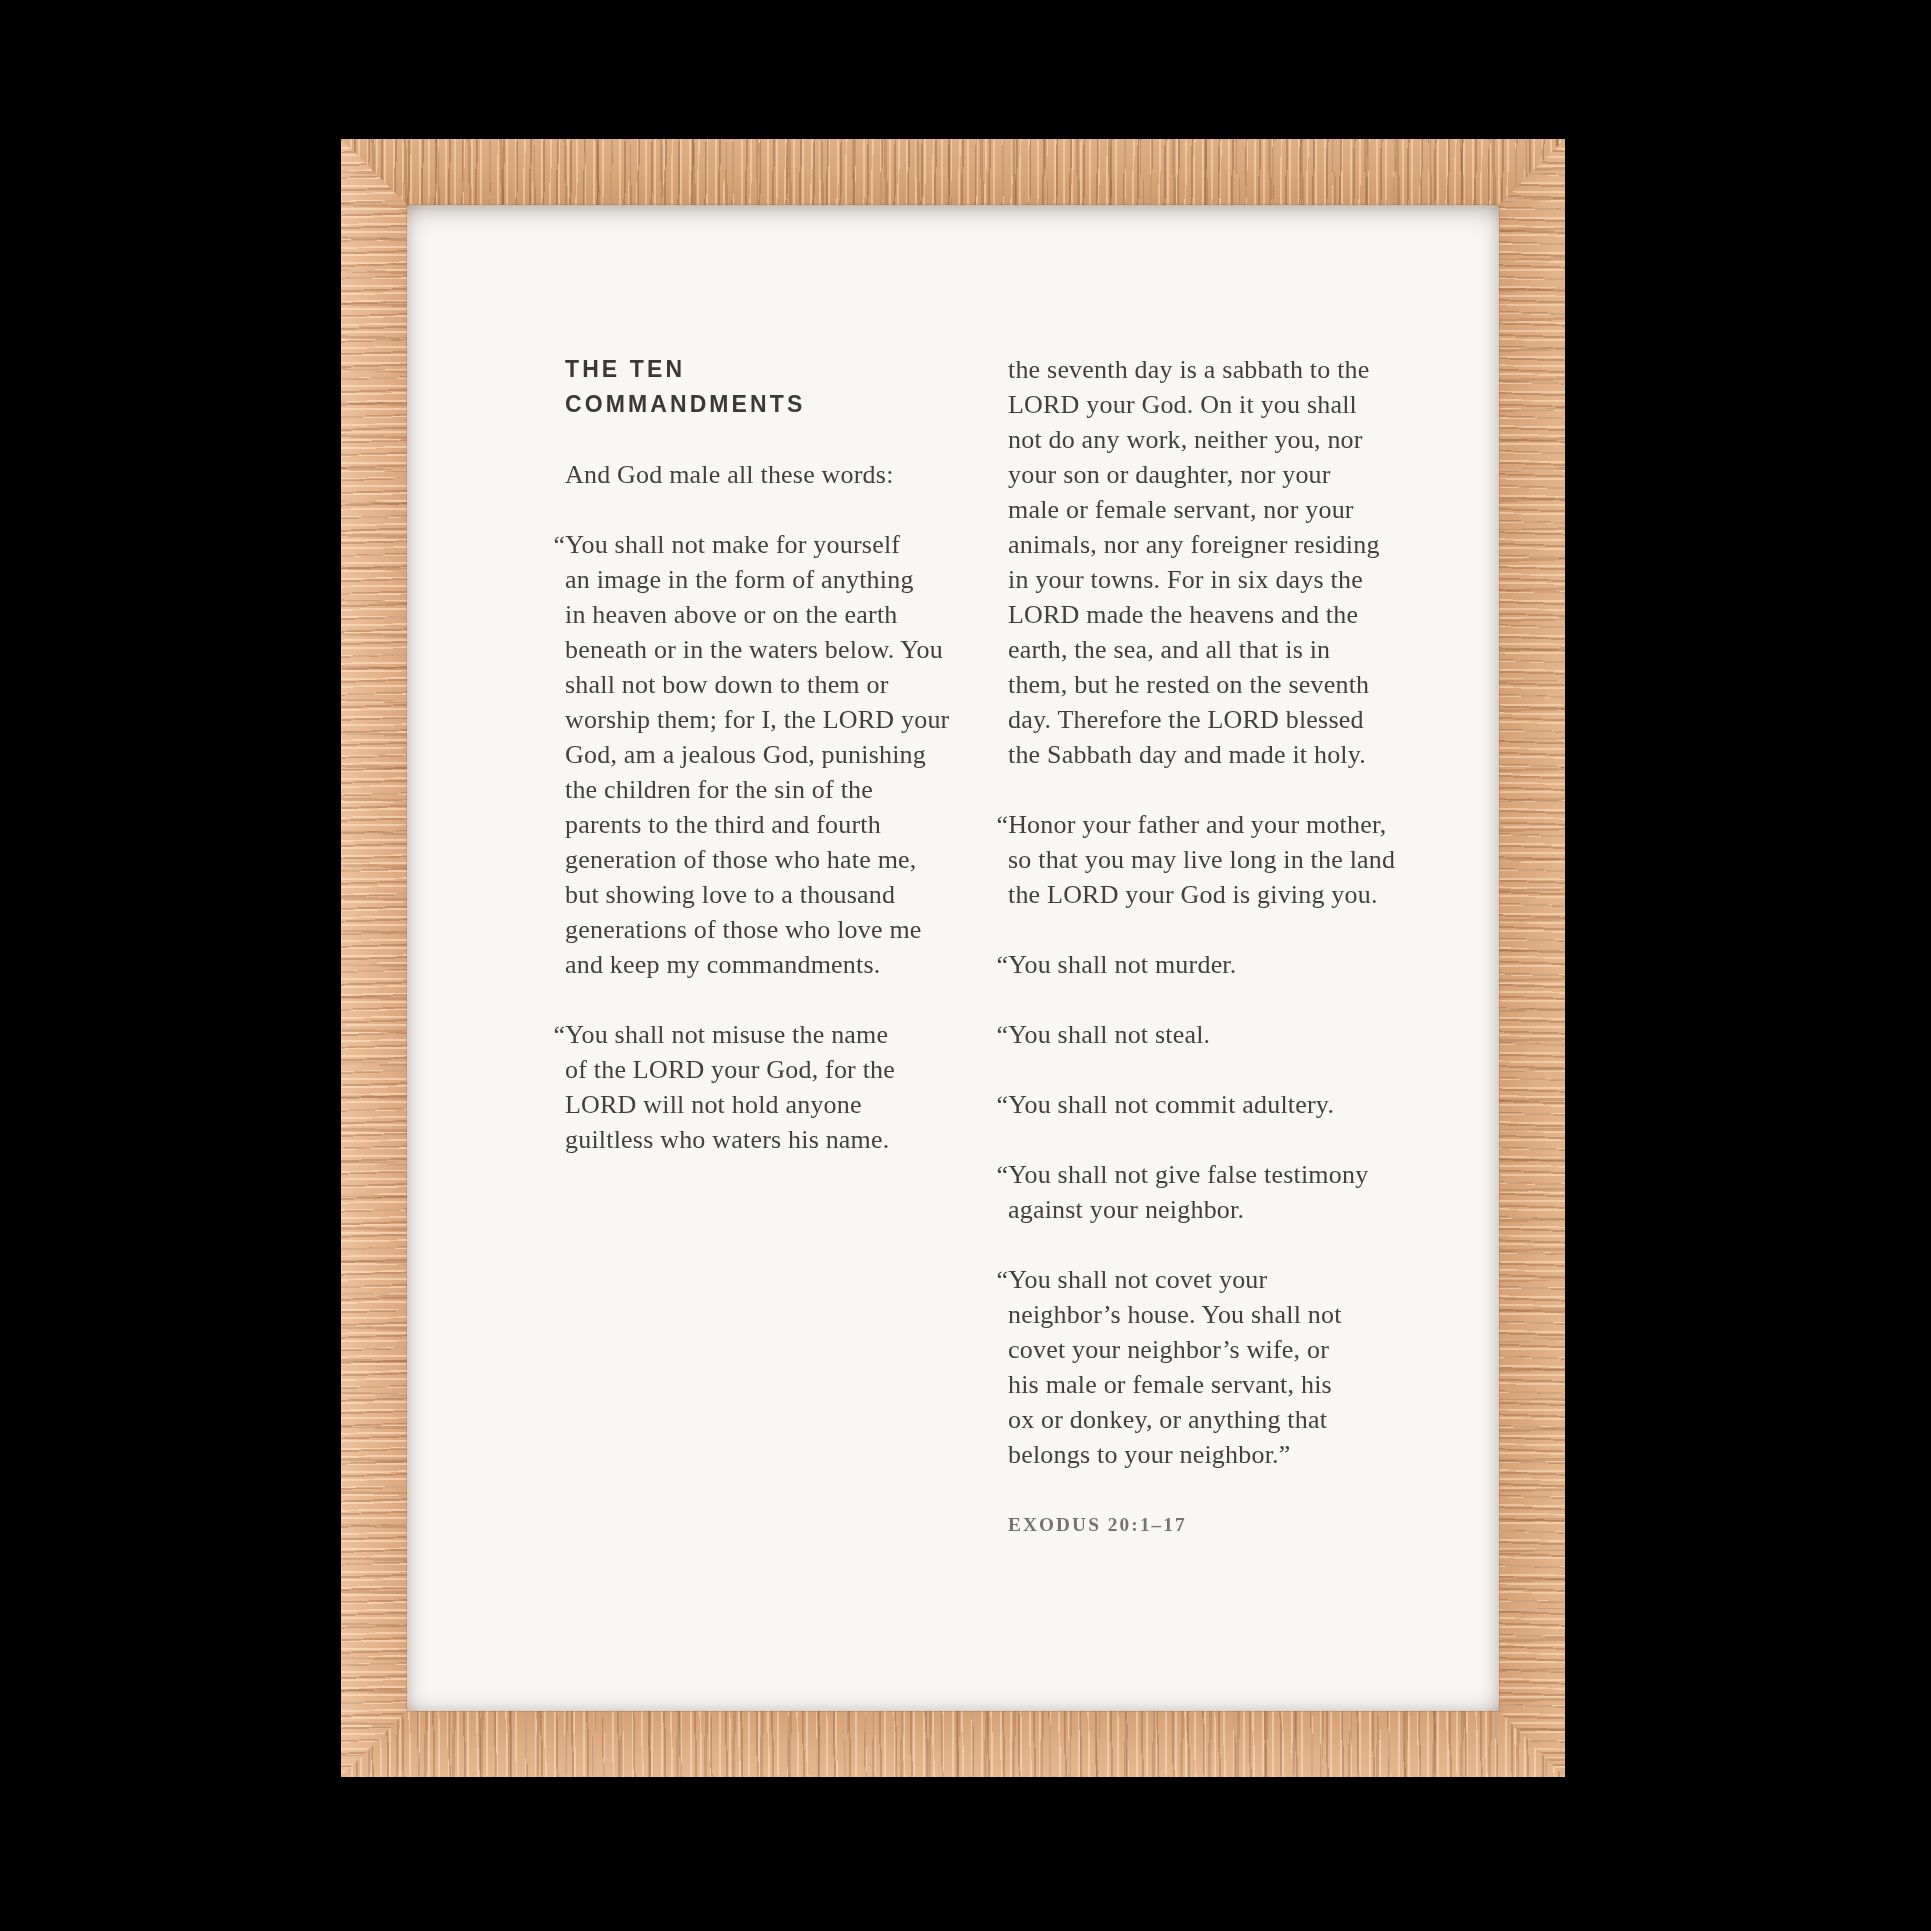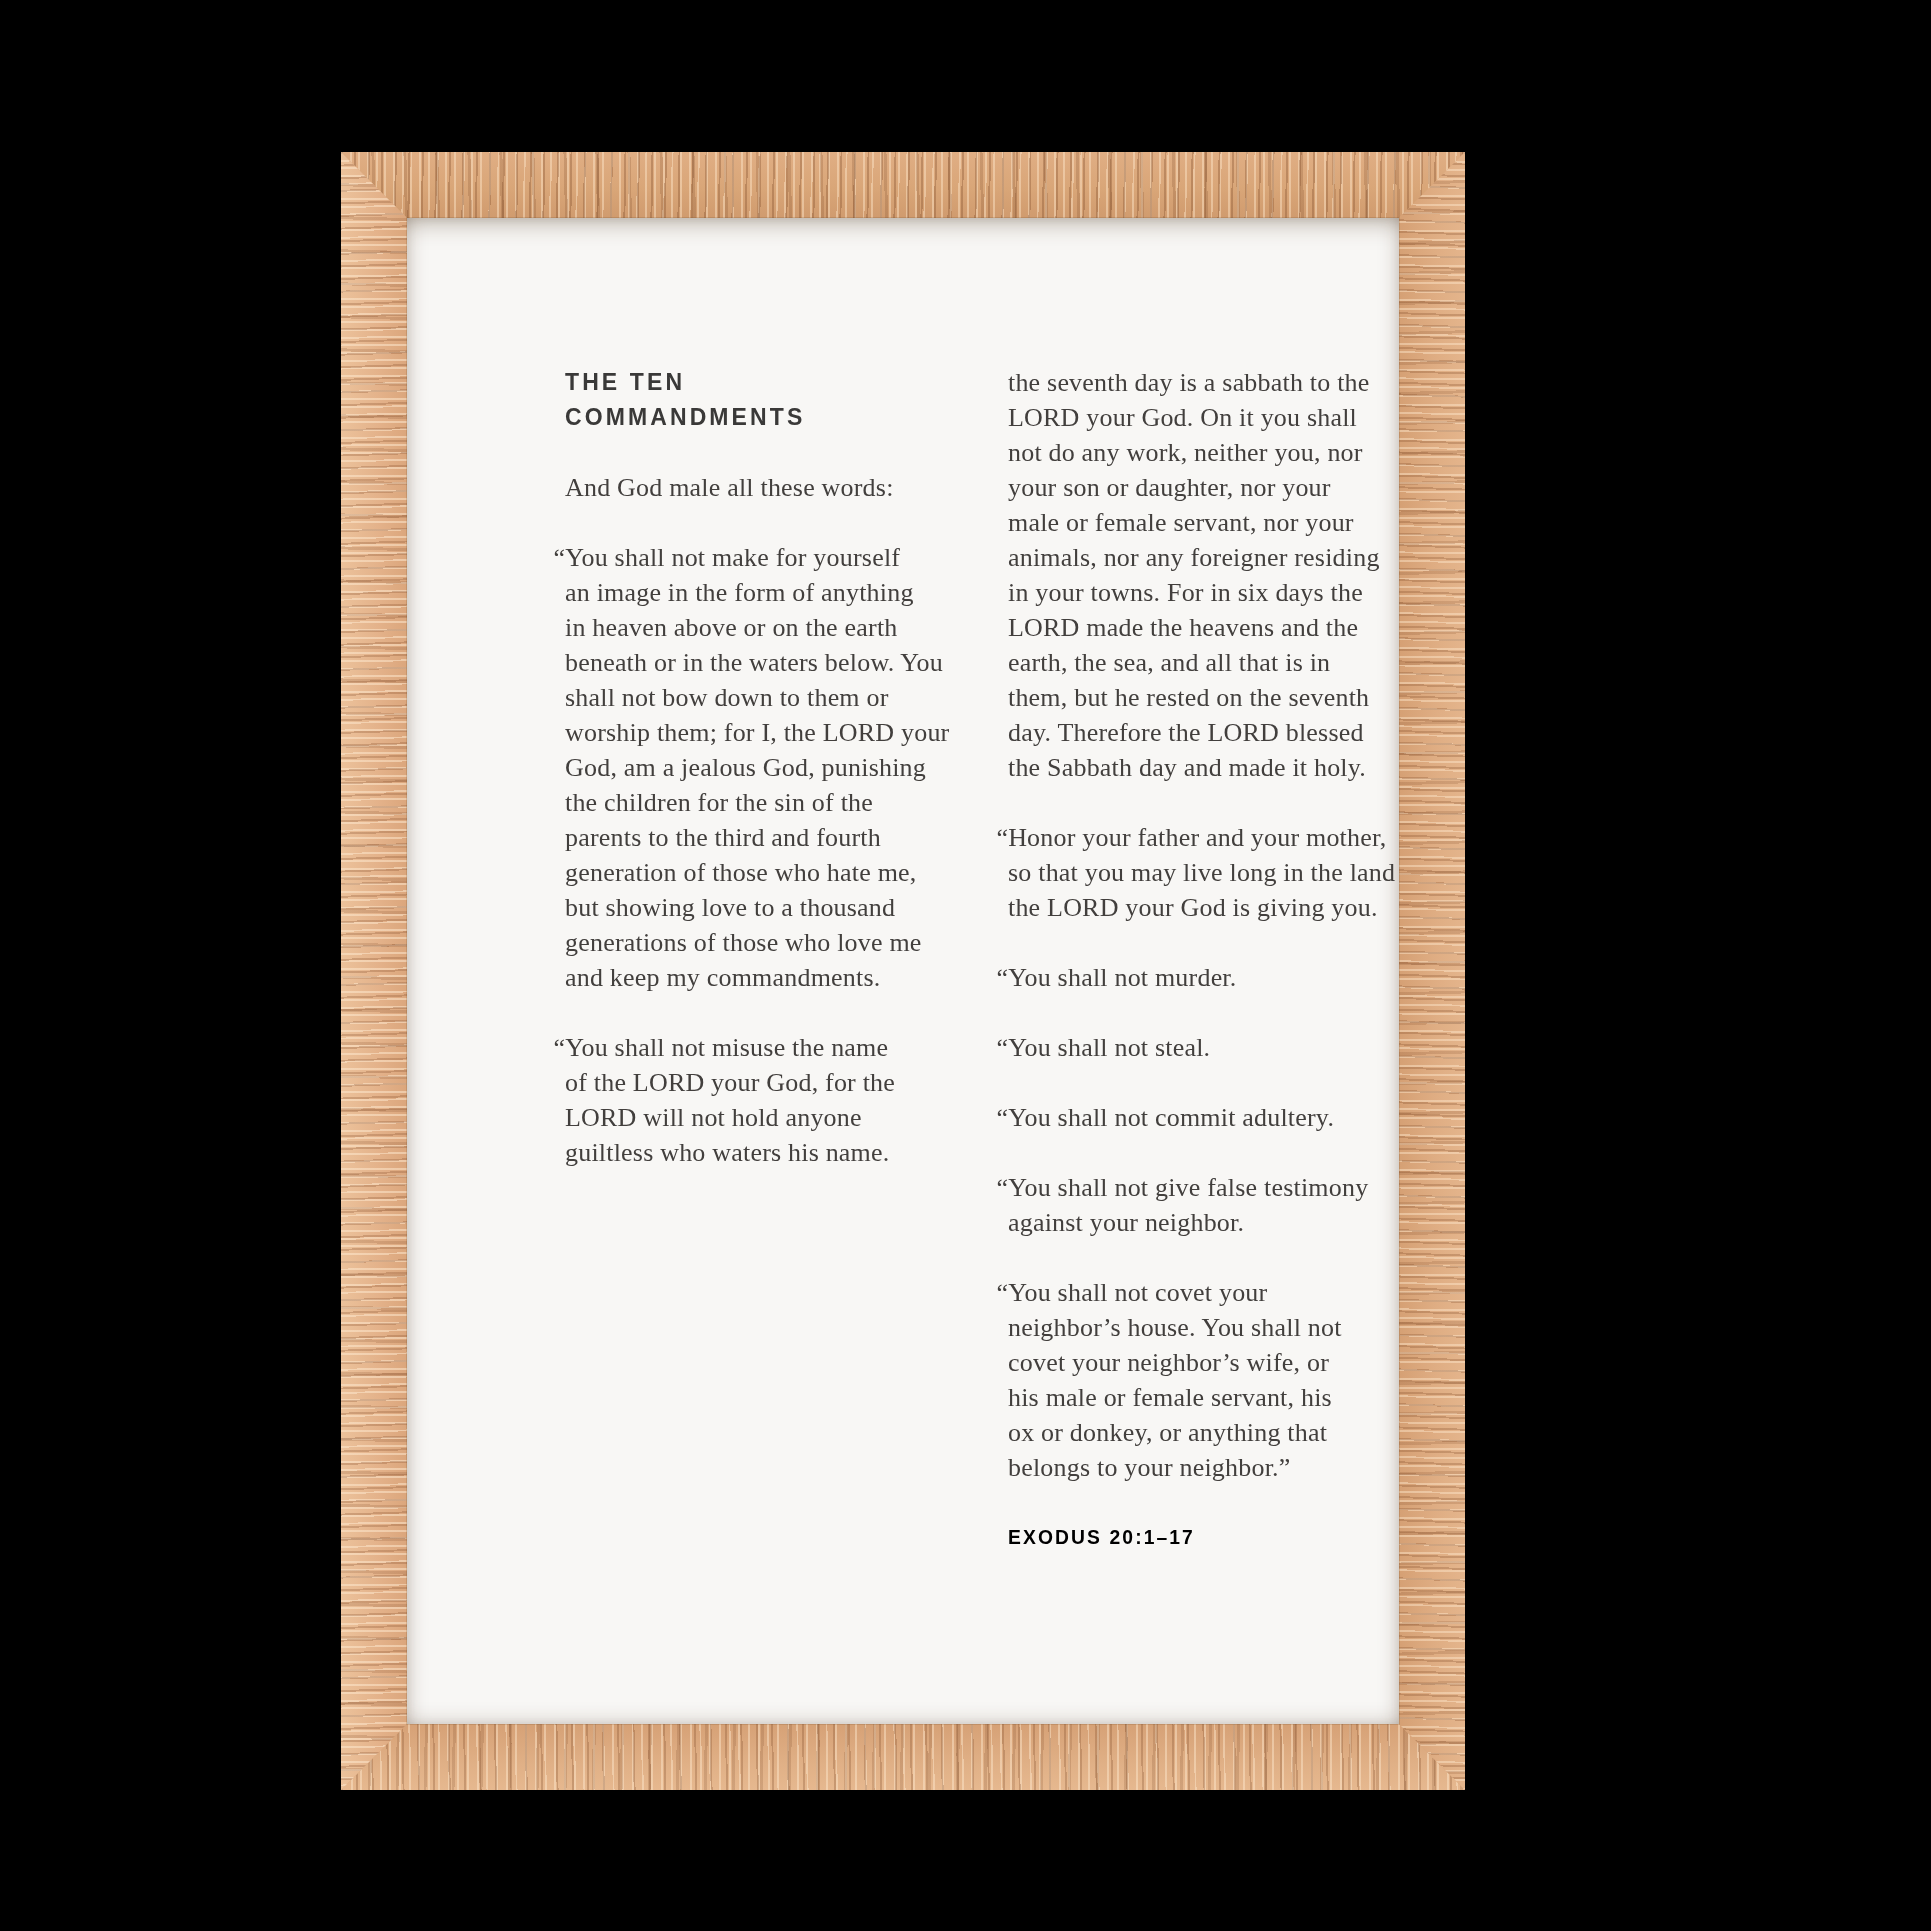--- a/index.html
+++ b/index.html
@@ -5,22 +5,22 @@
   html,body{margin:0;padding:0;}
   body{
     width:1931px;height:1931px;
     background:#000;
     position:relative;
     overflow:hidden;
     font-family:"Liberation Serif", serif;
   }
   .frame{
     position:absolute;
-    left:341px;top:152px;
-    width:1124px;height:1638px;
+    left:341px;top:139px;
+    width:1224px;height:1638px;
     background:#d8a77c;
   }
   .rail{position:absolute;}
   .rail-top{
     left:0;top:0;right:0;height:66px;
     clip-path:polygon(0 0,100% 0,calc(100% - 66px) 100%,66px 100%);
     background:
       repeating-linear-gradient(91deg, rgba(122,70,36,0.32) 0 1.9px, rgba(0,0,0,0) 1.9px 13.5px),
       repeating-linear-gradient(88.6deg, rgba(110,60,28,0.20) 0 2.9px, rgba(0,0,0,0) 2.9px 32px),
       repeating-linear-gradient(90.4deg, rgba(255,232,204,0.45) 0 1.9px, rgba(0,0,0,0) 1.9px 8.7px),
@@ -84,26 +84,26 @@
     color:#3a3938;
     margin:0 0 35px 0;
     white-space:pre-line;
   }
   .para{
     margin:0 0 35px 0;
     white-space:pre-line;
   }
   .q{ text-indent:-11.6px; }
   .citation{
-    font-family:Liberation Sans, sans-serif;
+    font-family:Liberation Serif, serif;
     font-weight:bold;
     font-size:19.3px;
     letter-spacing:2.1px;
     line-height:35px;
-    color:#000000;
+    color:#737373;
     margin:0;
   }
 </style>
 </head>
 <body>
 
 <div class="frame">
   <div class="rail rail-top"></div>
   <div class="rail rail-bottom"></div>
   <div class="rail rail-left"></div>

